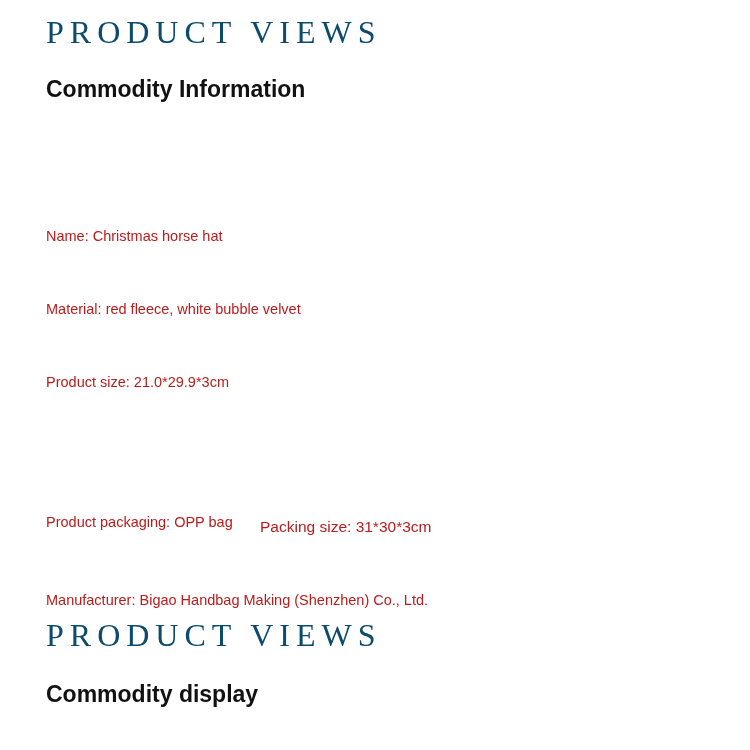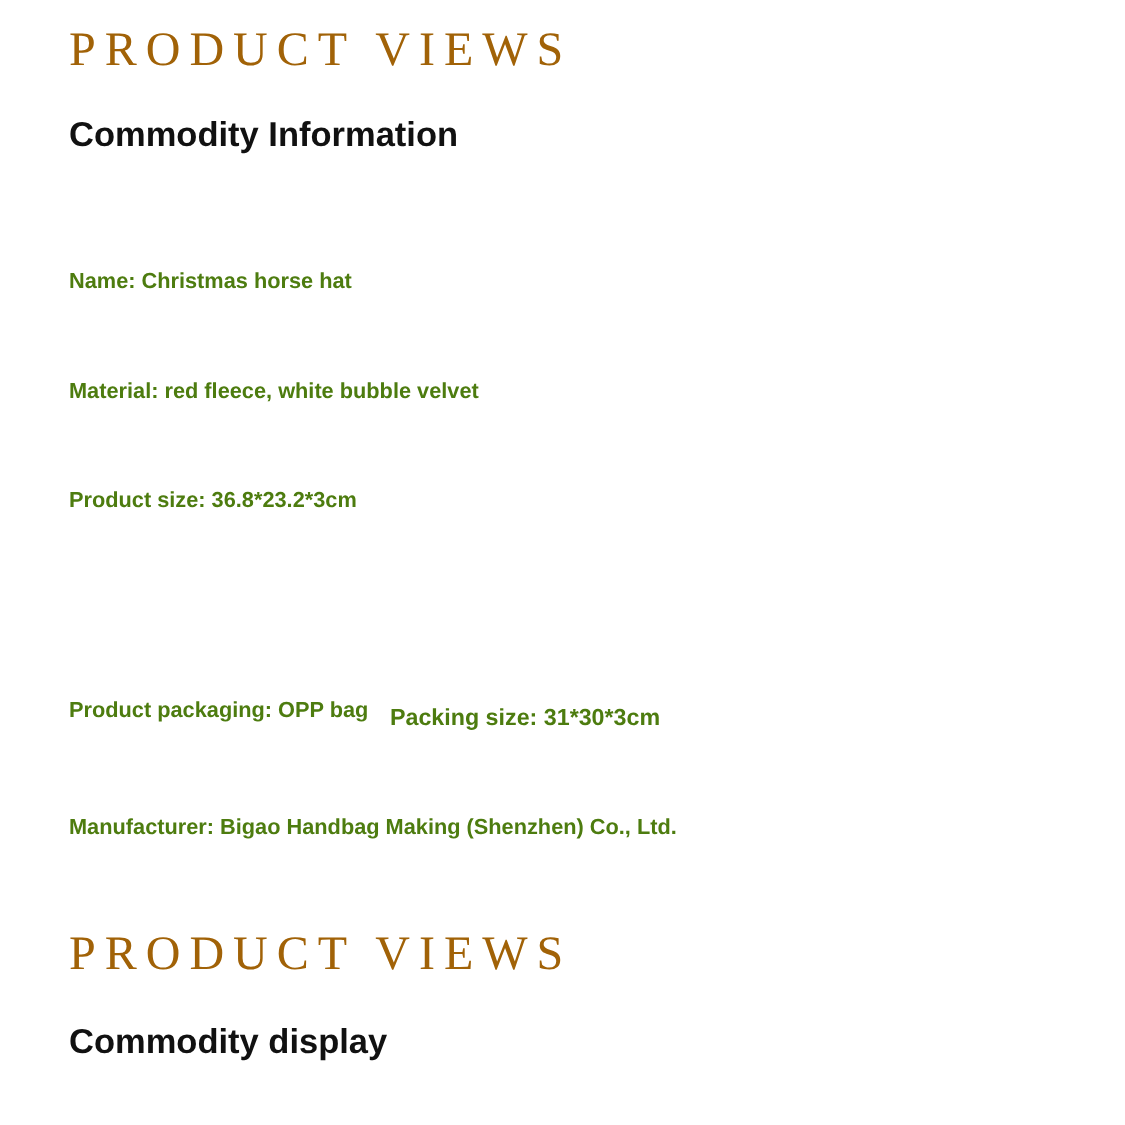--- a/index.html
+++ b/index.html
@@ -20,39 +20,40 @@
     height: 750px;
     position: relative;
     box-sizing: border-box;
   }
 
   
   .banner {
     font-family: "Liberation Serif", serif;
     font-size: 32px;
     letter-spacing: 6px;
-    color: #a16207;
+    color: #0c4a6e;
     font-weight: 400;
     white-space: nowrap;
   }
 
   .section-title {
     font-family: "Liberation Sans", sans-serif;
     font-size: 23px;
     font-weight: bold;
     color: #111111;
     letter-spacing: 0px;
   }
 
   .spec-line {
     font-family: "Liberation Sans", sans-serif;
     font-size: 14.5px;
-    font-weight: bold;
-    color: #4d7c0f;
+    font-weight: normal;
+    color: #b91c1c;
     line-height: 1.4;
+    margin-top: 48px;
   }
 
   
   #banner-top      { position: absolute; left: 46px;  top: 14px; }
   #title-info      { position: absolute; left: 46px;  top: 76px; }
   #spec-name       { position: absolute; left: 46px;  top: 178px; }
   #spec-material   { position: absolute; left: 46px;  top: 251px; }
   #spec-size       { position: absolute; left: 46px;  top: 324px; }
   #spec-weight     { position: absolute; left: 46px;  top: 397px; }
   #spec-packaging  { position: absolute; left: 46px;  top: 464px; width: 200px; }
@@ -67,21 +68,21 @@
 <div class="page">
 
   <div class="banner" id="banner-top">PRODUCT  VIEWS</div>
 
   <div class="section-title" id="title-info">Commodity Information</div>
 
   <div class="spec-line" id="spec-name">Name: Christmas horse hat</div>
 
   <div class="spec-line" id="spec-material">Material: red fleece, white bubble velvet</div>
 
-  <div class="spec-line" id="spec-size">Product size: 36.8*23.2*3cm</div>
+  <div class="spec-line" id="spec-size">Product size: 21.0*29.9*3cm</div>
 
 
   <div class="spec-line" id="spec-packaging">Product packaging: OPP bag</div>
 
   <div class="spec-line" id="spec-packing">Packing size: 31*30*3cm</div>
 
   <div class="spec-line" id="spec-manu">Manufacturer: Bigao Handbag Making (Shenzhen) Co., Ltd.</div>
 
   <div class="banner" id="banner-bottom">PRODUCT  VIEWS</div>
 

